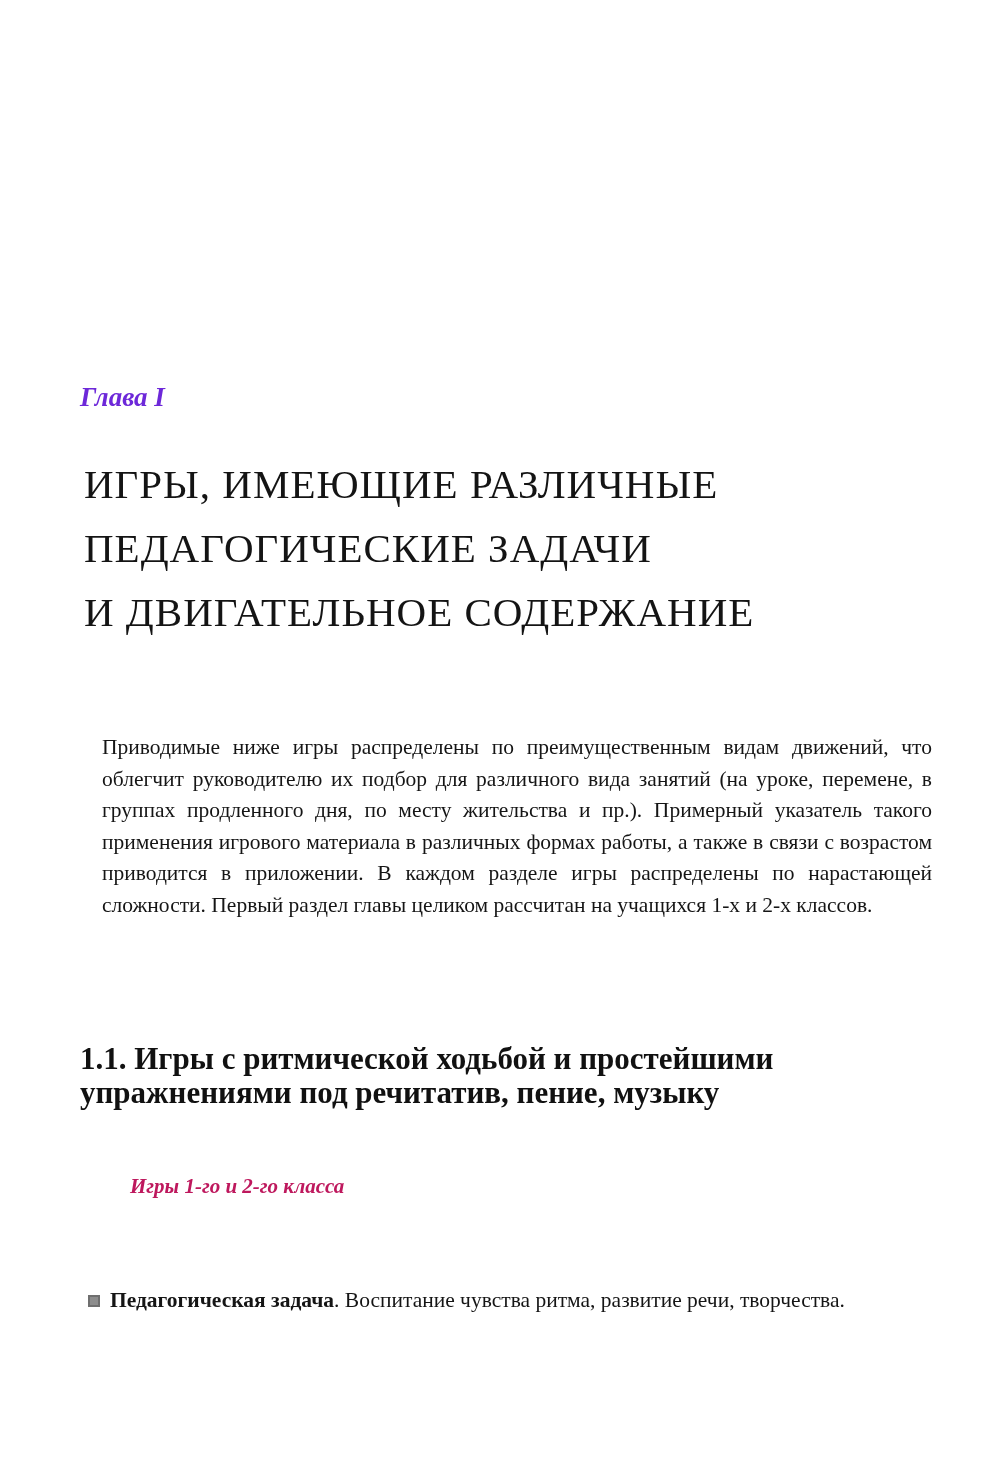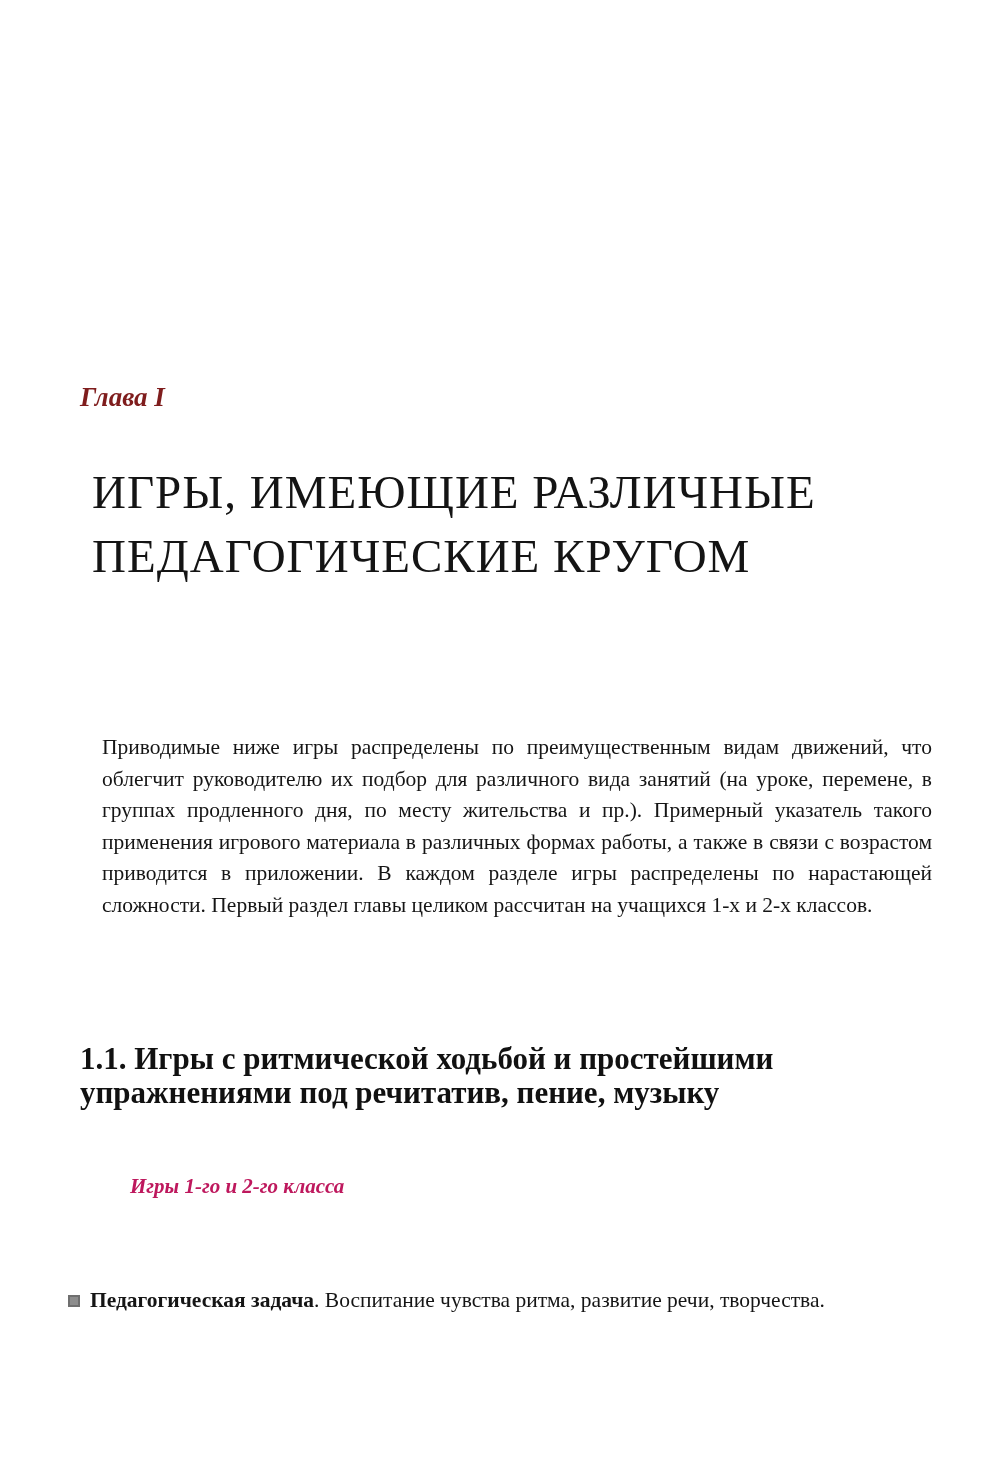--- a/index.html
+++ b/index.html
@@ -16,28 +16,28 @@
     font-family: "Liberation Serif", serif;
     color: #111111;
   }
   .chapter-label {
     position: absolute;
     left: 80px;
     top: 382px;
     font-size: 27px;
     font-weight: bold;
     font-style: italic;
-    color: #7f1d1d;
+    color: #6d28d9;
   }
   .chapter-title {
     position: absolute;
     left: 80px;
     top: 448px;
-    margin: 12px;
-    font-size: 47px;
+    margin: 4px;
+    font-size: 41px;
     font-weight: 500;
     line-height: 64px;
     letter-spacing: 1px;
     color: #141414;
     font-family: "Liberation Serif", serif;
   }
   .intro {
     position: absolute;
     left: 88px;
     top: 718px;
@@ -74,21 +74,21 @@
     top: 1236px;
     width: 836px;
     margin: 0;
     text-align: center;
     font-size: 22px;
     font-weight: bold;
     color: #111111;
   }
   .task-para {
     position: absolute;
-    left: 68px;
+    left: 88px;
     top: 1284px;
     width: 838px;
     margin: 0;
     font-size: 21.5px;
     line-height: 33px;
     text-align: justify;
     color: #151515;
   }
   .task-para .bullet {
     display: inline-block;
@@ -104,21 +104,22 @@
 </style>
 </head>
 <body>
 
 <div class="page">
 
   <div class="chapter-label">Глава I</div>
 
   <h1 class="chapter-title">
     <div>ИГРЫ, ИМЕЮЩИЕ РАЗЛИЧНЫЕ</div>
-    <div>ПЕДАГОГИЧЕСКИЕ КРУГОМ</div>
+    <div>ПЕДАГОГИЧЕСКИЕ ЗАДАЧИ</div>
+    <div>И ДВИГАТЕЛЬНОЕ СОДЕРЖАНИЕ</div>
   </h1>
 
   <p class="intro">Приводимые ниже игры распределены по преимущественным видам движений, что облегчит руководителю их подбор для различного вида занятий (на уроке, перемене, в группах продленного дня, по месту жительства и пр.). Примерный указатель такого применения игрового материала в различных формах работы, а также в связи с возрастом приводится в приложении. В каждом разделе игры распределены по нарастающей сложности. Первый раздел главы целиком рассчитан на учащихся 1-х и 2-х классов.</p>
 
   <h2 class="section-heading">1.1. Игры с ритмической ходьбой и простейшими упражнениями под речитатив, пение, музыку</h2>
 
   <div class="subheading">Игры 1-го и 2-го класса</div>
 
 
   <p class="task-para">

